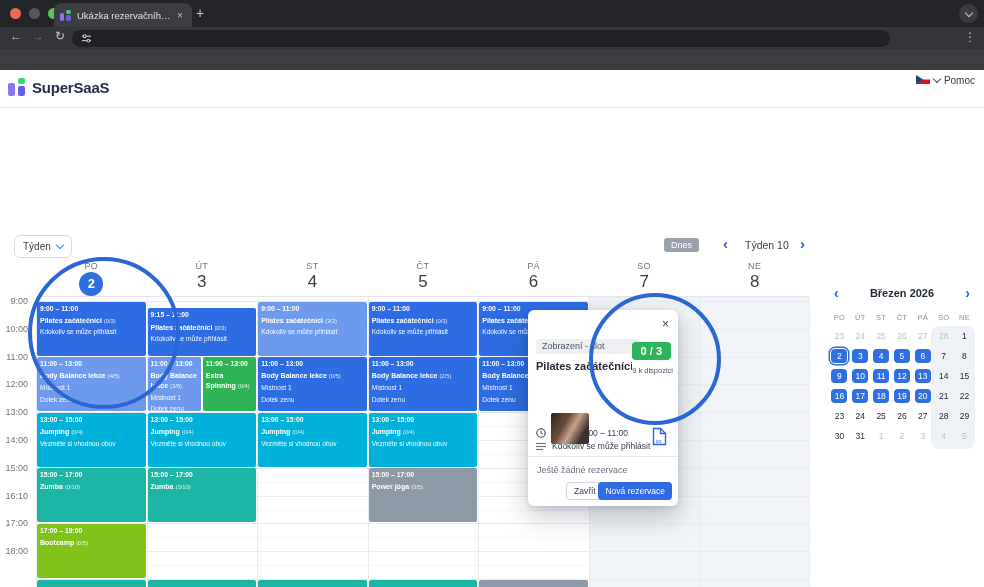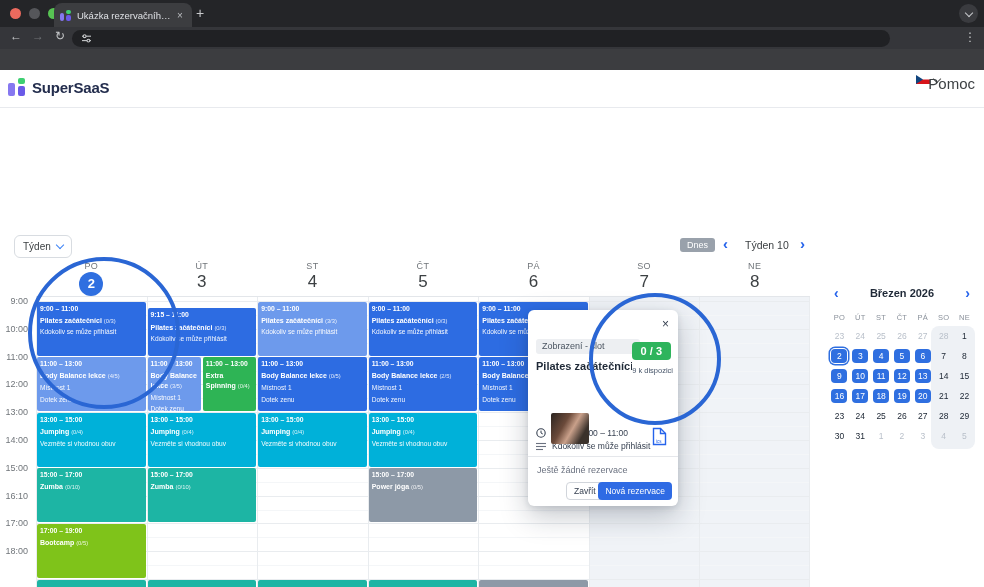--- a/index.html
+++ b/index.html
@@ -34,28 +34,28 @@
   .logo{position:absolute;left:8px;top:8px;display:flex;align-items:center;}
   .logo-mark{position:relative;width:18px;height:18px;margin-right:6px;}
   .logo-mark i{position:absolute;border-radius:2px;}
   .lm1{left:0;top:5px;width:7px;height:13px;background:#8678f0;}
   .lm2{left:10px;top:0;width:7px;height:6px;background:#3ecf72;}
   .lm3{left:10px;top:8px;width:7px;height:10px;background:#6a5ae8;}
   .logo-text{font-size:15px;font-weight:800;color:#232d4d;letter-spacing:-.2px;}
   .lang{position:absolute;right:44px;top:5px;display:flex;align-items:center;gap:4px;}
   .flag{width:14px;height:9px;display:block;}
   .chev-dk{width:5px;height:5px;border-right:1.4px solid #555;border-bottom:1.4px solid #555;transform:rotate(45deg);margin-top:-2px;}
-  .help{position:absolute;right:9px;top:5px;font-size:15px;color:#3c4043;}
+  .help{position:absolute;right:9px;top:5px;font-size:10px;color:#3c4043;}
 
   .page-title{position:absolute;left:8px;top:130px;font-size:17px;font-weight:bold;color:#2c3345;}
 
   
   .view-btn{position:absolute;left:14px;top:235px;height:21px;background:#fff;border:1px solid #d8dce1;border-radius:6px;display:flex;align-items:center;gap:6px;padding:0 8px;font-size:10px;color:#3c4043;}
   .chev-bl{width:5px;height:5px;border-right:1.6px solid #3b82f6;border-bottom:1.6px solid #3b82f6;transform:rotate(45deg);margin-top:-3px;}
-  .today-btn{position:absolute;left:664px;top:238px;background:#99a1ab;color:#fff;font-size:9px;border:none;border-radius:3px;padding:2px 7px;margin-left:16px;}
+  .today-btn{position:absolute;left:664px;top:238px;background:#99a1ab;color:#fff;font-size:9px;border:none;border-radius:3px;padding:2px 7px;}
   .wk-prev{position:absolute;left:723px;top:235px;color:#2563eb;font-size:15px;font-weight:bold;}
   .wk-label{position:absolute;left:745px;top:239px;font-size:10.5px;color:#3c4043;}
   .wk-next{position:absolute;left:800px;top:235px;color:#2563eb;font-size:15px;font-weight:bold;}
 
   
   .day-headers{position:absolute;left:36px;top:261px;width:774px;height:35px;}
   .day-head{position:absolute;top:0;text-align:center;}
   .day-abbr{display:block;font-size:9px;color:#70757a;letter-spacing:.4px;}
   .day-num{display:block;font-size:17px;color:#3c4043;margin-top:1px;}
   .day-num.today{width:24px;height:24px;line-height:24px;margin:1px auto 0;background:#2f6fe0;border-radius:50%;color:#fff;font-size:13px;font-weight:bold;}

